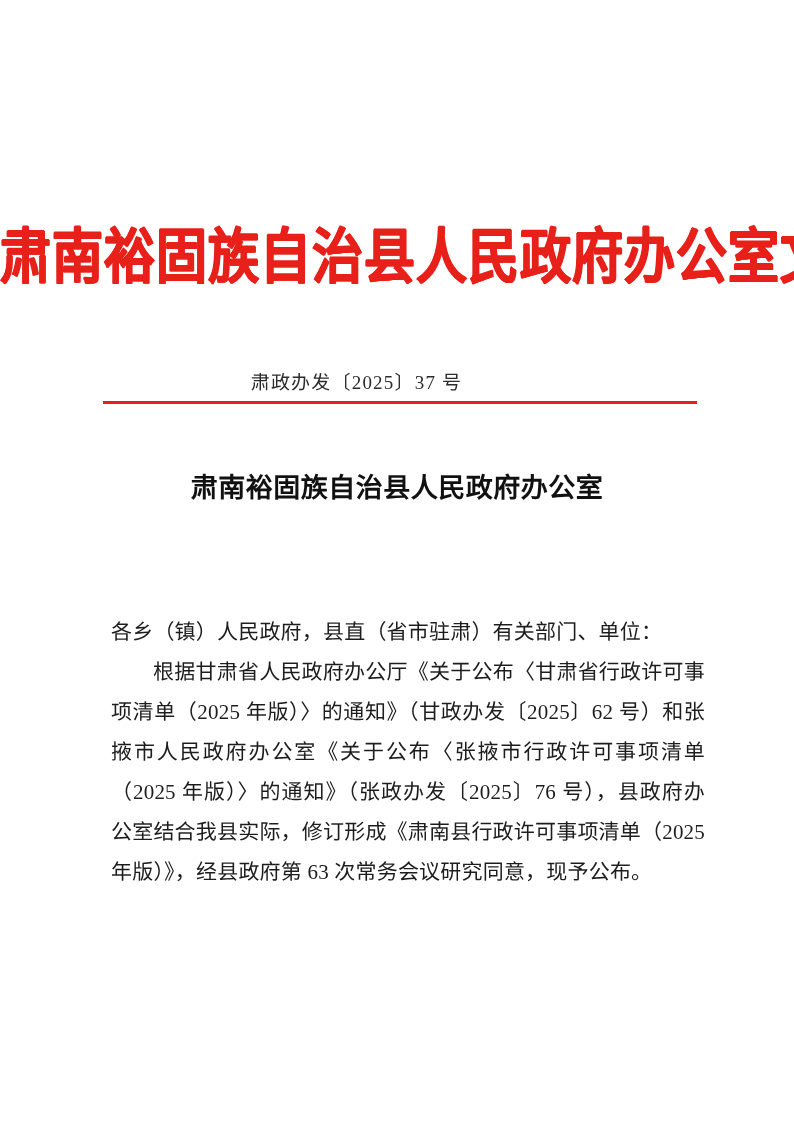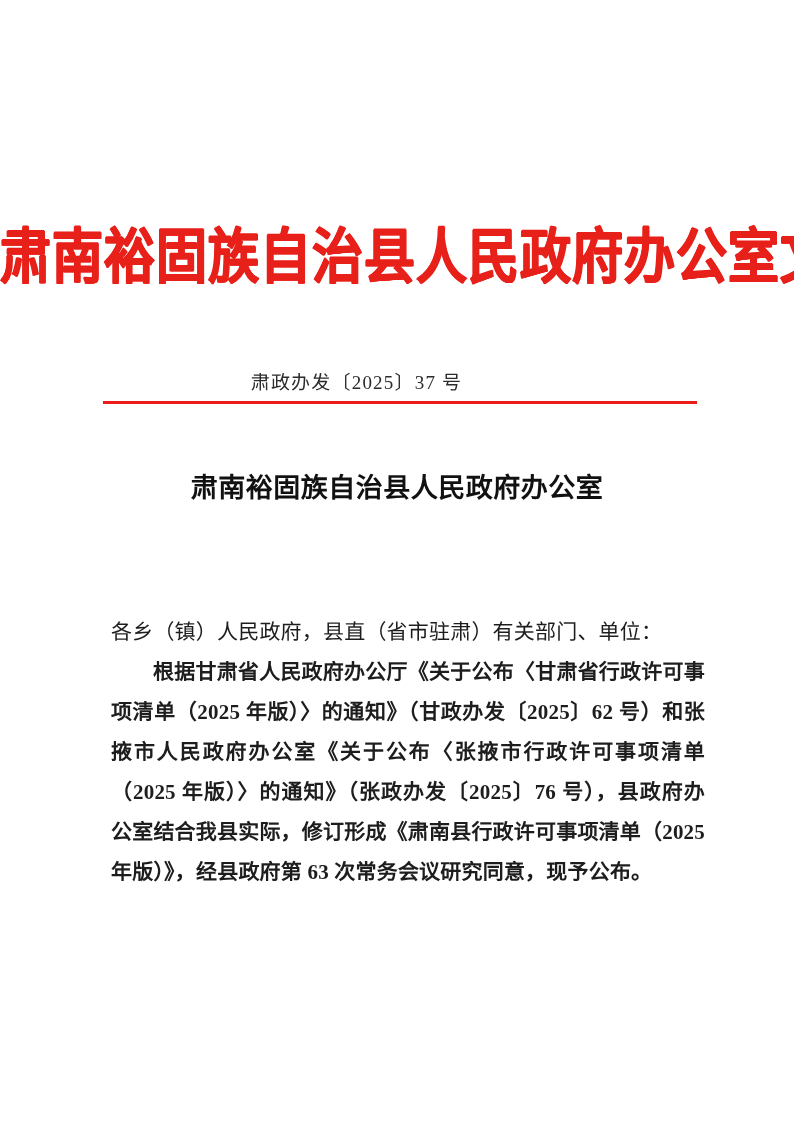--- a/index.html
+++ b/index.html
@@ -117,21 +117,20 @@
     text-align: justify;
     text-justify: inter-ideograph;
   }
 
   .salutation {
     text-indent: 0;
   }
 
   .para {
     text-indent: 2em;
-    font-weight: bold;
   }
 
   
   .clipped {
     overflow: hidden;
   }
 </style>
 </head>
 <body>
 

